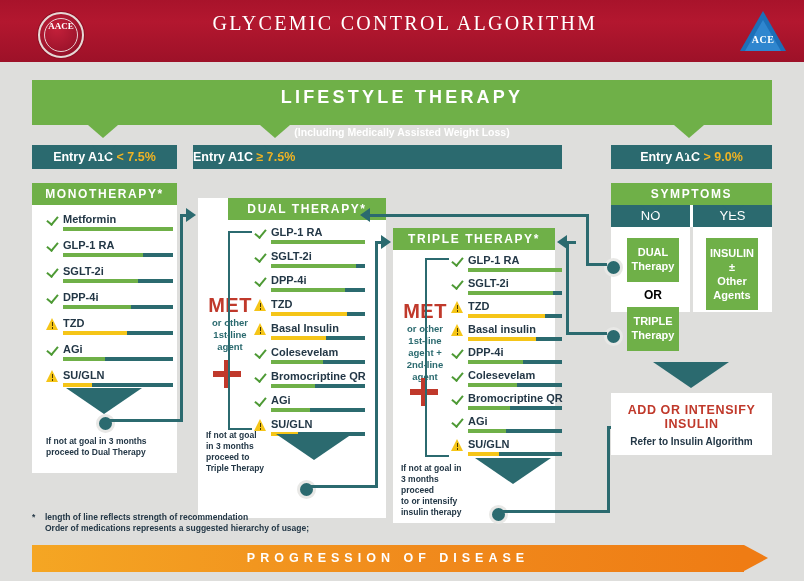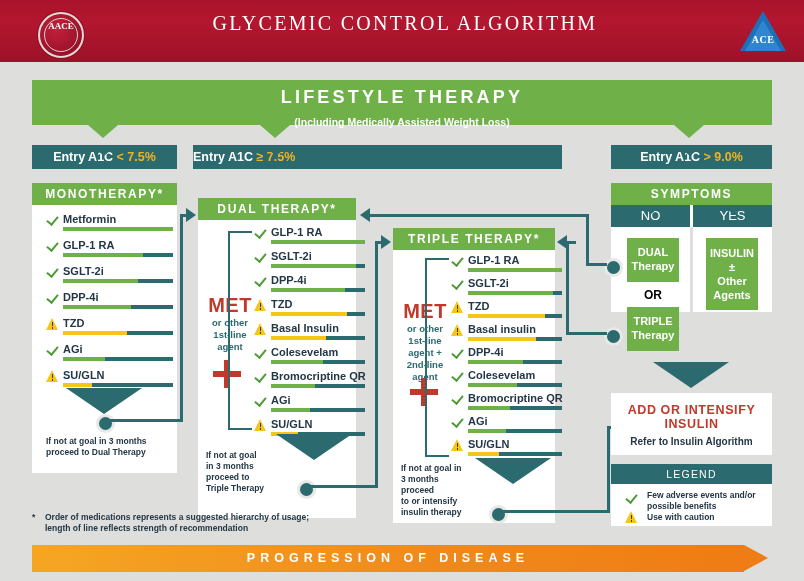--- a/index.html
+++ b/index.html
@@ -53,21 +53,21 @@
     position:absolute;left:0;right:0;top:23px;text-align:center;color:#fff;
     font-family:"Liberation Serif", serif;font-size:10px;font-weight:700;letter-spacing:.5px;
   }
 
   
   .lifestyle{
     position:absolute;left:32px;top:80px;width:740px;height:45px;
     background:#6fb048;color:#fff;text-align:center;
   }
   .lifestyle .t1{font-size:18px;letter-spacing:3.2px;font-weight:700;padding-top:7px;}
-  .lifestyle .t2{font-size:10.5px;font-weight:700;margin-top:8px;}
+  .lifestyle .t2{font-size:10.5px;font-weight:700;margin-top:18px;}
 
   
   .tri-down{
     position:absolute;width:0;height:0;
     border-left:15px solid transparent;border-right:15px solid transparent;
     border-top:13px solid #6fb048;
   }
 
   
   .entry{
@@ -310,21 +310,21 @@
       <span>If not at goal in 3 months proceed to Dual Therapy</span>
     </div>
   </div>
   <div class="dot" style="left:96px;top:414px;"></div>
 
   <div class="ln" style="left:109px;top:419px;width:74px;height:3px;"></div>
   <div class="ln" style="left:180px;top:214px;width:3px;height:208px;"></div>
   <div class="ln" style="left:180px;top:214px;width:10px;height:3px;"></div>
   <div class="arw-r" style="left:186px;top:208px;"></div>
 
-  <div class="card" style="left:198px;top:198px;width:158px;height:320px;">
+  <div class="card" style="left:198px;top:198px;width:158px;height:320px;padding-left:30px;">
     <div class="card-head">DUAL THERAPY*</div>
     <div class="met" style="left:6px;top:96px;width:52px;">
       <div class="met-t">MET</div>
       <div class="met-s" id="dual-sub">
           <div>or other</div>
           <div>1st-line</div>
           <div>agent</div>
         </div>
     </div>
     <div class="plus-v" style="left:26px;top:162px;width:6px;height:28px;"></div>
@@ -413,21 +413,21 @@
             <span class="warn-bang"></span>
             <span class="warn-dot"></span>
           </span>
           <span class="med-lbl">SU/GLN</span>
           <span class="med-bar" style="top:14px;width:94px;">
             <span class="med-fill" style="width:27.26px;background:#f5c518;"></span>
           </span>
         </div>
       </div>
     <div class="bigtri" style="left:78px;top:236px;"></div>
-    <div class="note" style="left:8px;top:252px;width:62px;">
+    <div class="note" style="left:8px;top:232px;width:62px;">
       <div>If not at goal</div>
       <div>in 3 months</div>
       <div>proceed to</div>
       <div>Triple Therapy</div>
     </div>
   </div>
   <div class="dot" style="left:297px;top:480px;"></div>
 
   <div class="ln" style="left:310px;top:485px;width:68px;height:3px;"></div>
   <div class="ln" style="left:375px;top:241px;width:3px;height:246px;"></div>
@@ -592,42 +592,26 @@
   <div class="ln" style="left:566px;top:241px;width:3px;height:94px;"></div>
   <div class="ln" style="left:566px;top:241px;width:10px;height:3px;"></div>
   <div class="arw-l" style="left:557px;top:235px;"></div>
 
   <div class="card" style="left:611px;top:393px;width:161px;height:62px;padding-top:10px;box-sizing:border-box;">
     <div class="ins-t">ADD OR INTENSIFY</div>
     <div class="ins-t">INSULIN</div>
     <div class="ins-s" style="margin-top:5px;">Refer to Insulin Algorithm</div>
   </div>
 
-  <div class="card" style="left:611px;top:464px;width:161px;height:62px;">
-    <div class="leg-head">LEGEND</div>
-    <div class="med-ico" style="left:14px;top:28px;">
-      <div class="chk"></div>
-    </div>
-    <div class="leg-txt" style="left:36px;top:26px;width:118px;">
-      <div>Few adverse events and/or</div>
-      <div>possible benefits</div>
-    </div>
-    <div class="med-ico" style="left:14px;top:47px;">
-      <div class="warn"></div>
-      <div class="warn-bang"></div>
-      <div class="warn-dot"></div>
-    </div>
-    <div class="leg-txt" style="left:36px;top:48px;width:118px;">Use with caution</div>
-  </div>
 
   <div class="foot">
     <span style="position:absolute;left:0;top:0;">*</span>
     <div style="margin-left:13px;">
+      <div>length of line reflects strength of recommendation</div>
       <div>Order of medications represents a suggested hierarchy of usage;</div>
-      <div>length of line reflects strength of recommendation</div>
     </div>
   </div>
 
   <div class="prog"></div>
   <div class="prog-tip"></div>
   <div class="prog-txt">PROGRESSION OF DISEASE</div>
 
 </div>
 
 </body></html>

